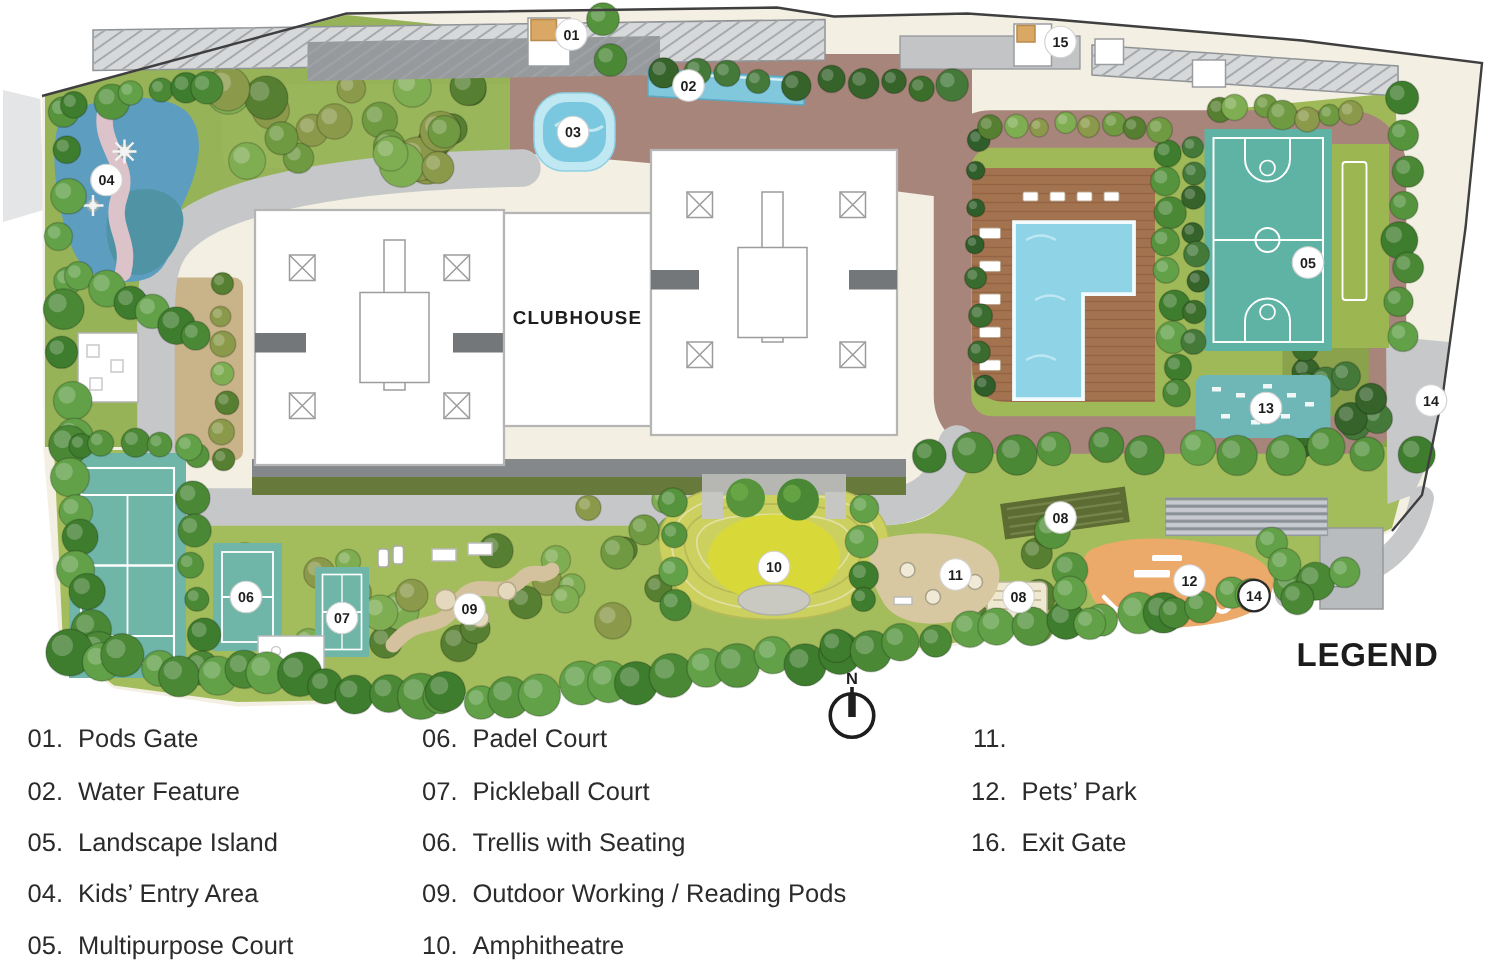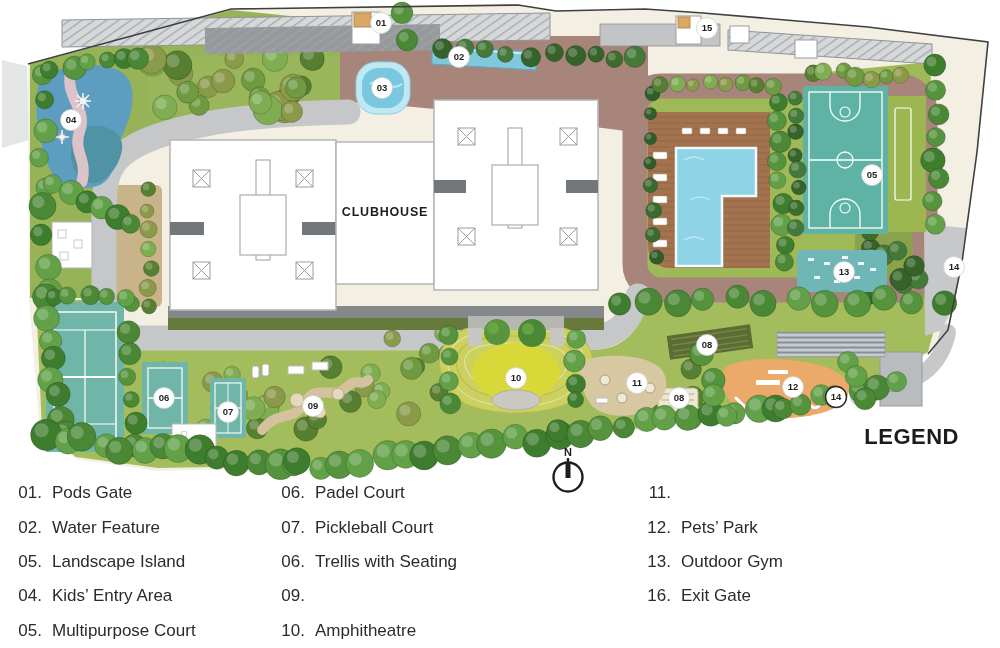--- a/index.html
+++ b/index.html
@@ -943,36 +943,33 @@
   <div class="legend-item">
         <span class="num">07.</span>
         <span>Pickleball Court</span>
       </div>
   <div class="legend-item">
         <span class="num">06.</span>
         <span>Trellis with Seating</span>
       </div>
   <div class="legend-item">
         <span class="num">09.</span>
+        <span>Outdoor Working / Reading Pods</span>
       </div>
   <div class="legend-item">
         <span class="num">10.</span>
         <span>Amphitheatre</span>
       </div>
 </div>
 <div class="legend-col c3">
   <div class="legend-item">
         <span class="num">11.</span>
       </div>
   <div class="legend-item">
         <span class="num">12.</span>
         <span>Pets’ Park</span>
       </div>
   <div class="legend-item">
-        <span class="num">13.</span>
-        <span>Outdoor Gym</span>
-      </div>
-  <div class="legend-item">
         <span class="num">16.</span>
         <span>Exit Gate</span>
       </div>
 </div>
 </div>
 
 </body></html>

